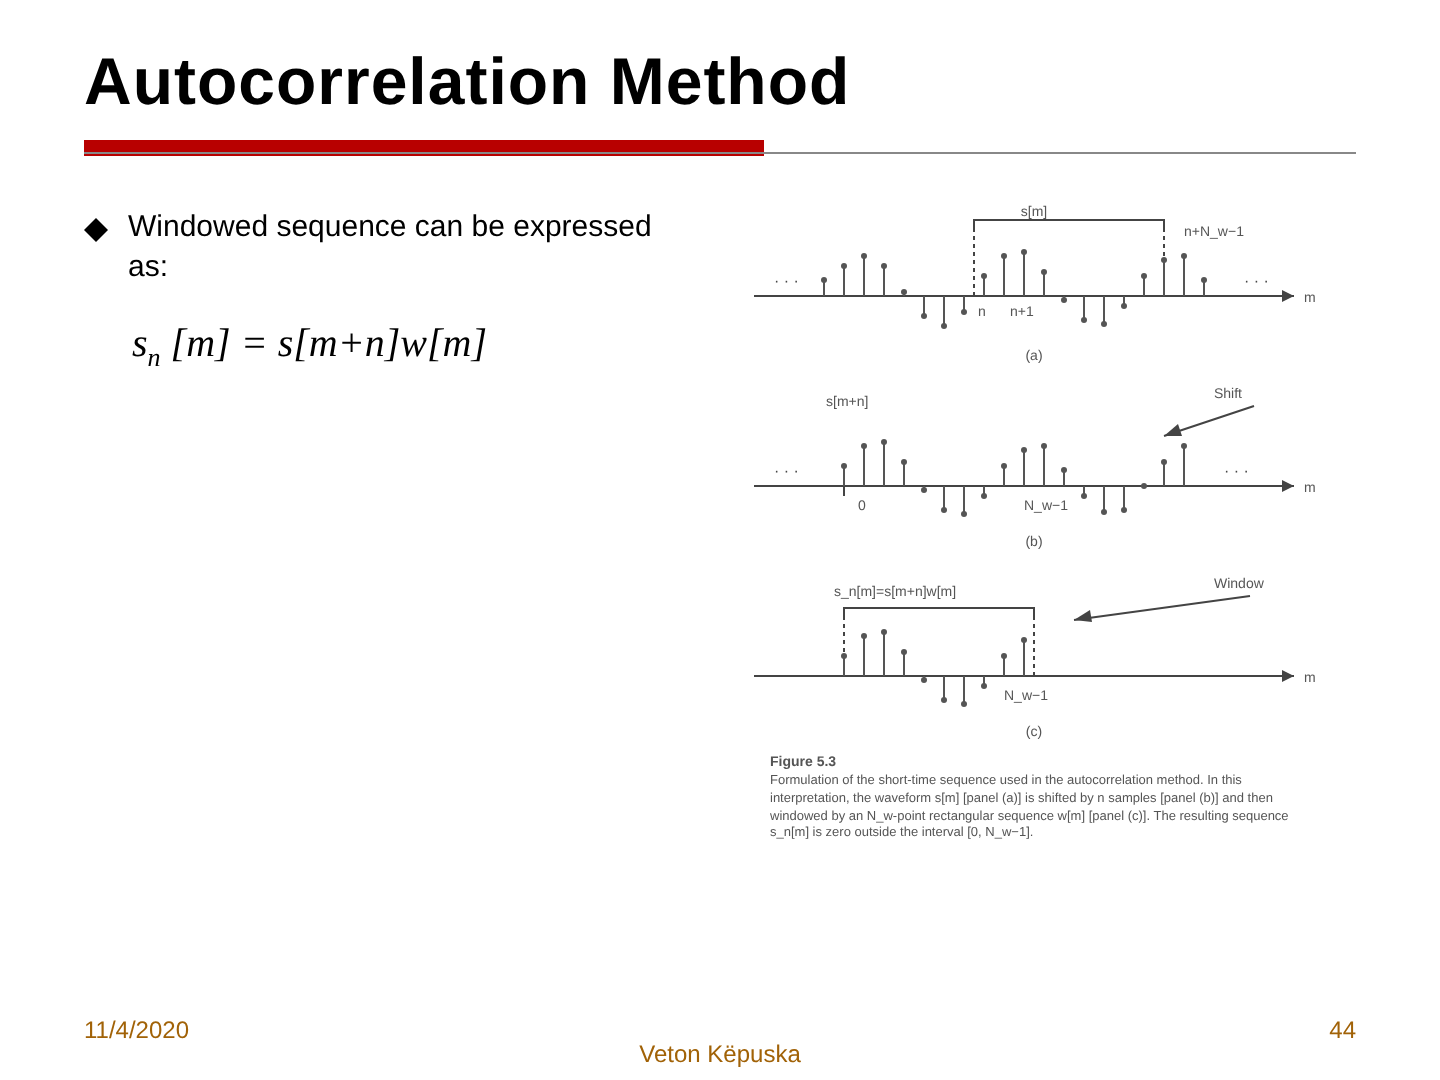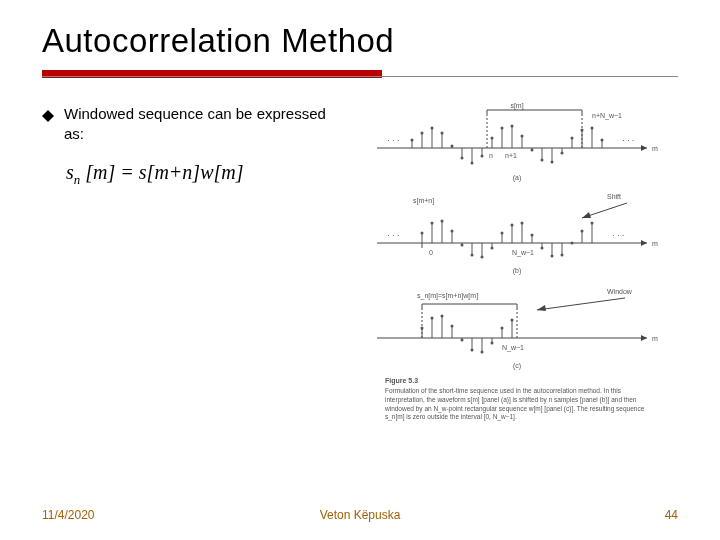--- a/index.html
+++ b/index.html
@@ -13,21 +13,21 @@
     overflow: hidden;
   }
   .slide {
     width: 100%;
     height: 100%;
     padding: 22px 42px 0 42px;
     position: relative;
   }
   .title {
     font-size: 33px;
-    font-weight: 400;
+    font-weight: 700;
     margin-bottom: 10px;
     letter-spacing: 0.5px;
   }
   .title-underline {
     position: relative;
     height: 8px;
     margin-bottom: 20px;
   }
   .title-underline .red-bar {
     position: absolute;
@@ -89,21 +89,21 @@
   .footer {
     position: absolute;
     bottom: 18px;
     left: 42px;
     right: 42px;
     display: flex;
     justify-content: space-between;
     font-size: 12px;
     color: #a16207;
   }
-  .footer .center { position: absolute; left: 50%; transform: translateX(-50%); }
+  .footer .center { position: absolute; left: 50%; transform: translateX(-50%); margin-top: 12px; }
   .panel-line { stroke: #444; stroke-width: 1; fill: none; }
   .stem { stroke: #555; stroke-width: 1; }
   .lbl { font-family: Verdana, Arial; font-size: 8px; fill: #444; }
   .lbl-sm { font-family: Verdana, Arial; font-size: 7px; fill: #555; }
   .caplabel { font-family: Verdana, Arial; font-size: 7px; fill: #555; }
 </style>
 </head>
 <body>
 
 <div class="slide">

